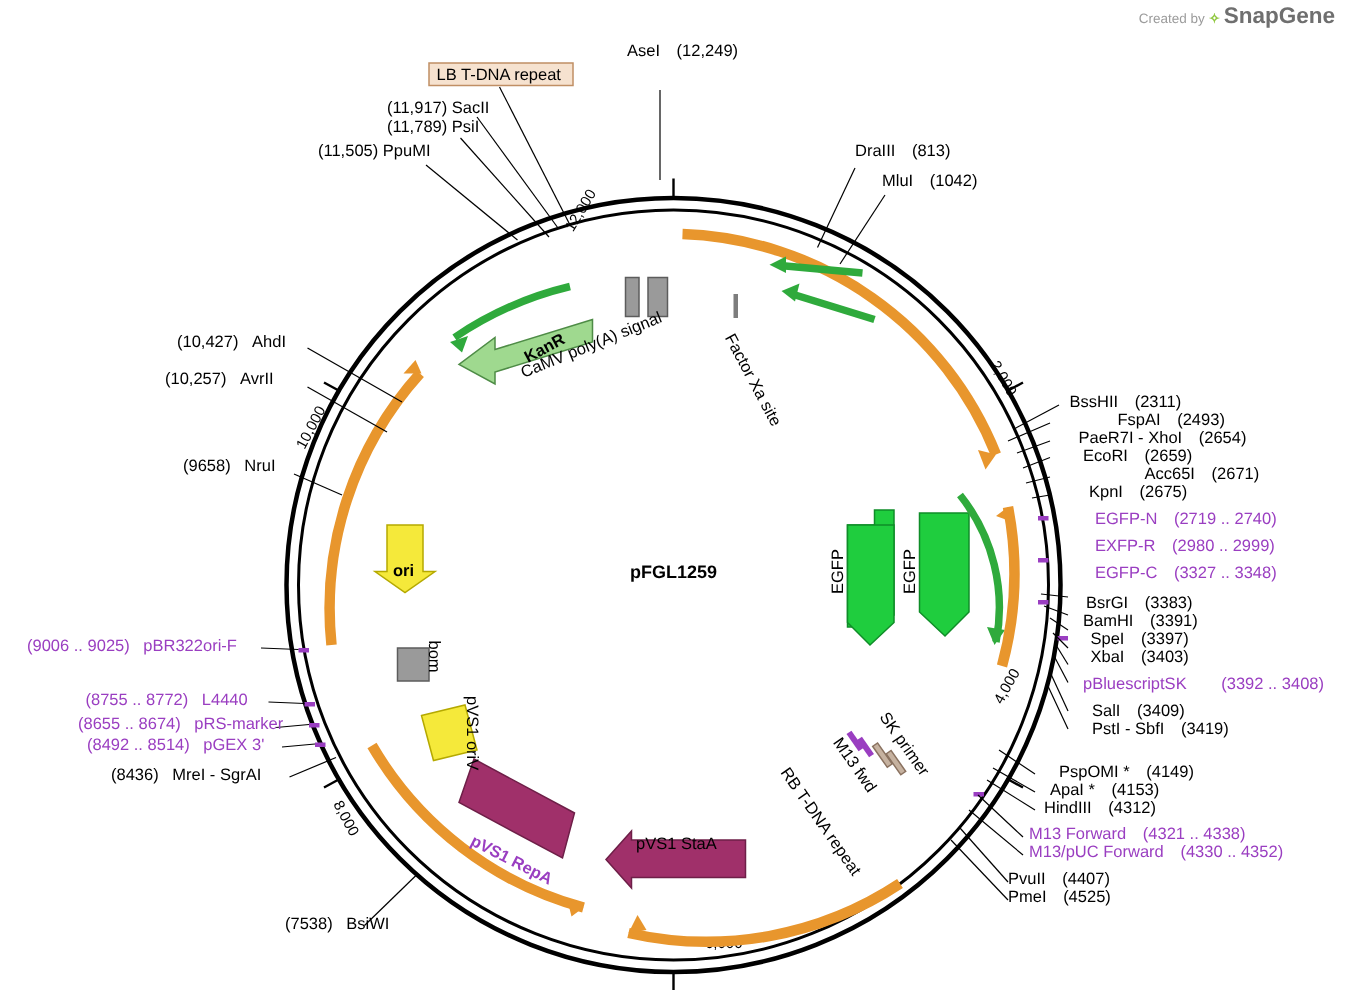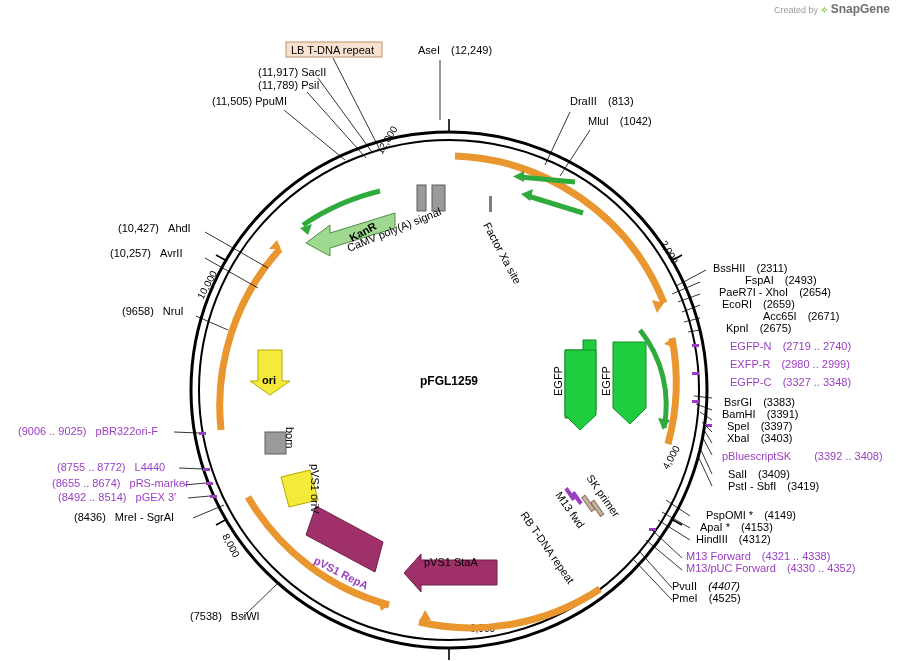--- a/index.html
+++ b/index.html
@@ -12,21 +12,21 @@
     position:relative;
   }
   #stage{position:absolute;left:0;top:0;width:898px;height:661px;}
   svg#plasmid{position:absolute;left:0;top:0;width:898px;height:661px;}
   .lbl{position:absolute;white-space:nowrap;font-size:11px;line-height:12px;}
   .pos{color:#000;font-weight:normal;}
   .purple{color:#9a3ec1;}
   .credit{
     position:absolute;right:8px;top:2px;font-size:9px;color:#9b9b9b;
   }
-  .credit .sg{color:#6f6f6f;font-weight:bold;font-size:12px;}
+  .credit .sg{color:#6f6f6f;font-weight:bold;font-size:15px;}
   .credit .leaf{color:#8fc73e;font-weight:bold;}
   .center-title{
     position:absolute;text-align:center;font-size:12px;font-weight:bold;
   }
   .center-sub{position:absolute;text-align:center;font-size:11px;}
 </style>
 </head>
 <body>
 
 <div id="stage">
@@ -236,21 +236,21 @@
   </div>
   <div class="lbl" style="left:258px;top:79px;">
     <span class="pos">(11,789)</span>
     <span class="b">PsiI</span>
   </div>
   <div class="lbl" style="left:212px;top:95px;">
     <span class="pos">(11,505)</span>
     <span class="b">PpuMI</span>
   </div>
 
-  <div class="lbl" style="left:418px;top:44px;">
+  <div class="lbl" style="left:418px;top:28px;">
     <span class="b">AseI</span>
     <span class="pos" style="margin-left:8px;">(12,249)</span>
   </div>
 
   <div class="lbl" style="left:570px;top:95px;">
     <span class="b">DraIII</span>
     <span class="pos" style="margin-left:8px;">(813)</span>
   </div>
   <div class="lbl" style="left:588px;top:115px;">
     <span class="b">MluI</span>
@@ -378,20 +378,20 @@
   <div class="lbl" style="left:686px;top:550px;">
     <span class="purple">M13 Forward</span>
     <span class="purple" style="margin-left:8px;">(4321 .. 4338)</span>
   </div>
   <div class="lbl" style="left:686px;top:562px;">
     <span class="purple">M13/pUC Forward</span>
     <span class="purple" style="margin-left:8px;">(4330 .. 4352)</span>
   </div>
   <div class="lbl" style="left:672px;top:580px;">
     <span class="b">PvuII</span>
-    <span class="pos" style="margin-left:8px;font-style:italic;">(4407)</span>
+    <span class="pos" style="margin-left:8px;">(4407)</span>
   </div>
   <div class="lbl" style="left:672px;top:592px;">
     <span class="b">PmeI</span>
     <span class="pos" style="margin-left:8px;">(4525)</span>
   </div>
 
 </div>
 
 </body></html>

